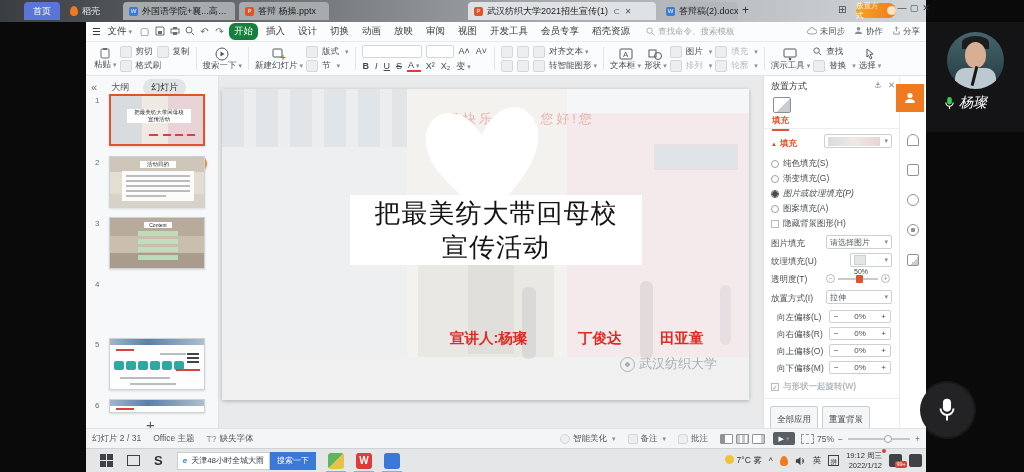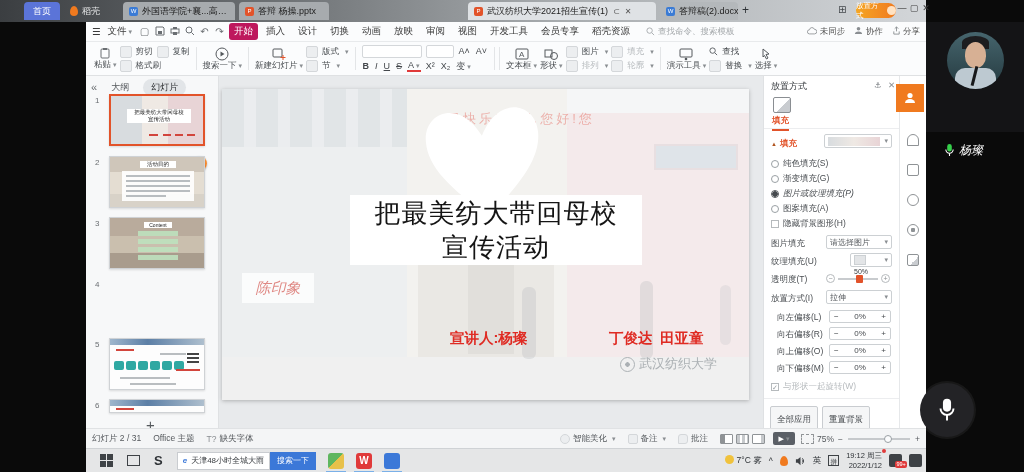--- a/index.html
+++ b/index.html
@@ -20,21 +20,21 @@
   .winbtn{position:absolute;top:3px;font-size:9px;color:#3c3c3c;width:12px;text-align:center;}
   #login-pill{position:absolute;left:856px;top:3px;width:40px;height:15px;border-radius:8px;
       background:linear-gradient(90deg,#f5a623,#f07a1f);color:#fff;font-size:7.5px;display:flex;align-items:center;justify-content:center;gap:2px;}
   #login-pill .av{width:9px;height:9px;border-radius:50%;background:#ffe2c2;flex:none;}
   
   #menurow{left:86px;top:22px;width:840px;height:20px;background:#fbfcfd;border-bottom:1px solid #e8eaec;
       display:flex;align-items:center;font-size:9.5px;color:#3a3a3a;box-sizing:border-box;padding:0 6px;}
   .mi{margin-right:7px;white-space:nowrap;}
   .qico{width:11px;height:11px;margin-right:4px;display:inline-block;color:#6a6e72;font-size:10px;line-height:11px;text-align:center;}
   .mtab{padding:2px 5px;border-radius:3px;margin-right:3px;white-space:nowrap;}
-  .mtab.active{background:#be185d;color:#fff;}
+  .mtab.active{background:#15803d;color:#fff;border-radius:6px;}
   #cmd-search{display:flex;align-items:center;color:#a4a8ab;font-size:8.5px;margin-left:8px;white-space:nowrap;}
   .spacer{flex:1;}
   .mr-right{display:flex;align-items:center;gap:9px;font-size:8.5px;color:#555;white-space:nowrap;}
   
   #toolbar{left:86px;top:42px;width:840px;height:34px;background:#fbfcfd;border-bottom:1px solid #dfe1e3;
       display:flex;align-items:stretch;box-sizing:border-box;padding:2px 4px;font-size:8.5px;color:#4a4e52;}
   .tgroup{display:flex;align-items:center;gap:3px;padding:0 4px;}
   .vdiv{width:1px;background:#e3e5e7;margin:3px 2px;}
   .tb-big{display:flex;flex-direction:column;align-items:center;justify-content:center;line-height:1.15;text-align:center;white-space:nowrap;}
   .tb-big .gi{margin-bottom:1px;}
@@ -134,21 +134,21 @@
   .nico{width:13px;height:13px;background:#3e4246;border-radius:2px;position:relative;}
   .badge{position:absolute;left:6px;top:7px;background:#e03a3a;color:#fff;font-size:5.5px;padding:0 1.5px;border-radius:2px;line-height:7px;}
   
   #meetvideo{left:926px;top:22px;width:98px;height:110px;background:#141416;}
   #avatar{position:absolute;left:21px;top:10px;width:57px;height:57px;border-radius:50%;overflow:hidden;background:linear-gradient(180deg,#46656d,#24393f);}
   #avatar .face{position:absolute;left:18px;top:10px;width:21px;height:26px;border-radius:50% 50% 45% 45%;background:#d7b094;}
   #avatar .hair{position:absolute;left:15px;top:4px;width:27px;height:13px;border-radius:50% 50% 0 0;background:#1d1d1f;}
   #avatar .body{position:absolute;left:8px;top:36px;width:41px;height:21px;border-radius:10px 10px 0 0;background:#bdc9d1;}
   #avatar .mic{position:absolute;left:26px;top:34px;width:3px;height:20px;background:#17181a;transform:rotate(14deg);}
   #meetname{position:absolute;left:18px;top:72px;display:flex;align-items:center;gap:4px;color:#fff;
-     font-family:"DejaVu Serif",serif;font-style:italic;font-size:12px;margin-top:48px;}
+     font-family:"DejaVu Serif",serif;font-style:italic;font-size:14px;}
   #orangebtn{left:896px;top:84px;width:28px;height:28px;background:#f07a1f;display:flex;align-items:center;justify-content:center;}
   #floatmic{left:920px;top:383px;width:54px;height:54px;border-radius:50%;background:#232326;display:flex;align-items:center;justify-content:center;box-shadow:0 0 0 2px rgba(255,255,255,.06);}
 </style>
 </head>
 <body>
 
 <div id="screen">
 
   <div id="tabbar" class="abs">
     <div class="tab tab-home">
@@ -307,20 +307,36 @@
           <u class="fmt">U</u>
           <s class="fmt">S</s>
           <span class="fmt caret" style="border-bottom:2px solid #e03a3a;">A</span>
           <span class="fmt">X²</span>
           <span class="fmt">X₂</span>
           <span class="fmt caret">变</span>
         </span>
       </div>
     </div>
     <div class="vdiv"></div>
+    <div class="tgroup">
+      <div class="tcol">
+        <span class="trow">
+            <span class="gi"></span>
+            <span class="gi"></span>
+            <span class="gi"></span>
+            <span class="caret">对齐文本</span>
+          </span>
+        <span class="trow">
+            <span class="gi"></span>
+            <span class="gi"></span>
+            <span class="gi"></span>
+            <span class="caret">转智能图形</span>
+          </span>
+      </div>
+    </div>
     <div class="vdiv"></div>
     <div class="tgroup">
       <div class="tb-big">
         <svg width="14" height="14" viewBox="0 0 14 14">
             <rect x="1" y="2" width="12" height="10" rx="1" fill="none" stroke="#55595d"></rect>
             <text x="4" y="10" font-size="8" fill="#55595d">A</text>
           </svg>
         <span class="caret">文本框</span>
       </div>
       <div class="tb-big">
@@ -473,33 +489,32 @@
     <div class="pz" style="left:185px;top:0;width:160px;height:270px;background:#eae8e3;"></div>
     <div class="pz" style="left:196px;top:140px;width:136px;height:128px;background:#dbd7d1;"></div>
     <div class="pz" style="left:246px;top:150px;width:46px;height:115px;background:#ccc8c1;"></div>
     <div class="pz" style="left:345px;top:24px;width:182px;height:248px;background:#ecdbdc;"></div>
     <div class="pz" style="left:432px;top:55px;width:84px;height:26px;background:#c8d1d9;border:2px solid #d8c9cb;box-sizing:border-box;"></div>
     <div class="pz" style="left:0;top:268px;width:527px;height:43px;background:#e5e6e5;"></div>
     <div class="pz figure" style="left:300px;top:198px;width:14px;height:72px;"></div>
     <div class="pz figure" style="left:418px;top:192px;width:13px;height:78px;"></div>
     <div class="pz figure" style="left:498px;top:196px;width:11px;height:60px;opacity:.2;"></div>
     <div class="pz" id="sl-led">日快乐!老师,您好!您</div>
-    <div class="pz" id="sl-sign">陈印象</div>
     <div class="pz" id="veil"></div>
 
     <svg class="pz z3" style="left:198px;top:12px;transform:rotate(-5deg);" width="128" height="118" viewBox="0 0 100 92">
       <path d="M50 90 C22 66 6 48 6 28 C6 12 19 4 31 8 C40 11 46 19 50 27 C54 19 60 11 69 8 C81 4 94 12 94 28 C94 48 78 66 50 90 Z" fill="#fff"></path>
     </svg>
     <div class="pz z3" id="sl-title">
       <div>把最美纺大带回母校</div>
       <div>宣传活动</div>
     </div>
     <div class="pz" id="sl-presenters">
       <span style="left:228px;">宣讲人:杨璨</span>
-      <span style="left:356px;margin-left:31px;">丁俊达</span>
+      <span style="left:356px;">丁俊达</span>
       <span style="left:438px;">田亚童</span>
     </div>
     <div class="pz" id="sl-watermark">
       <span class="wm-logo"></span>
       <span>武汉纺织大学</span>
     </div>
   </div>
 
   <div id="props" class="abs">
     <div class="prow" style="top:4px;font-size:9px;color:#3a3e42;">
@@ -599,21 +614,21 @@
       </div>
     <div class="prow" style="top:287px;left:13px;">
         <span>向下偏移(M)</span>
       </div>
     <div class="stepbox" style="top:285px;">
         <span>−</span>
         <span>0%</span>
         <span>+</span>
       </div>
 
-    <div class="prow" style="top:305px;color:#b6babd;">
+    <div class="prow" style="top:305px;color:#b6babd;font-weight:bold;">
         <span class="cbx">✓</span>
         <span>与形状一起旋转(W)</span>
       </div>
 
     <div class="prow" style="top:322px;left:0;width:136px;border-top:1px solid #ecedef;"></div>
     <div class="pbtn" style="left:6px;">全部应用</div>
     <div class="pbtn" style="left:58px;">重置背景</div>
   </div>
 
   <div id="iconstrip" class="abs">

